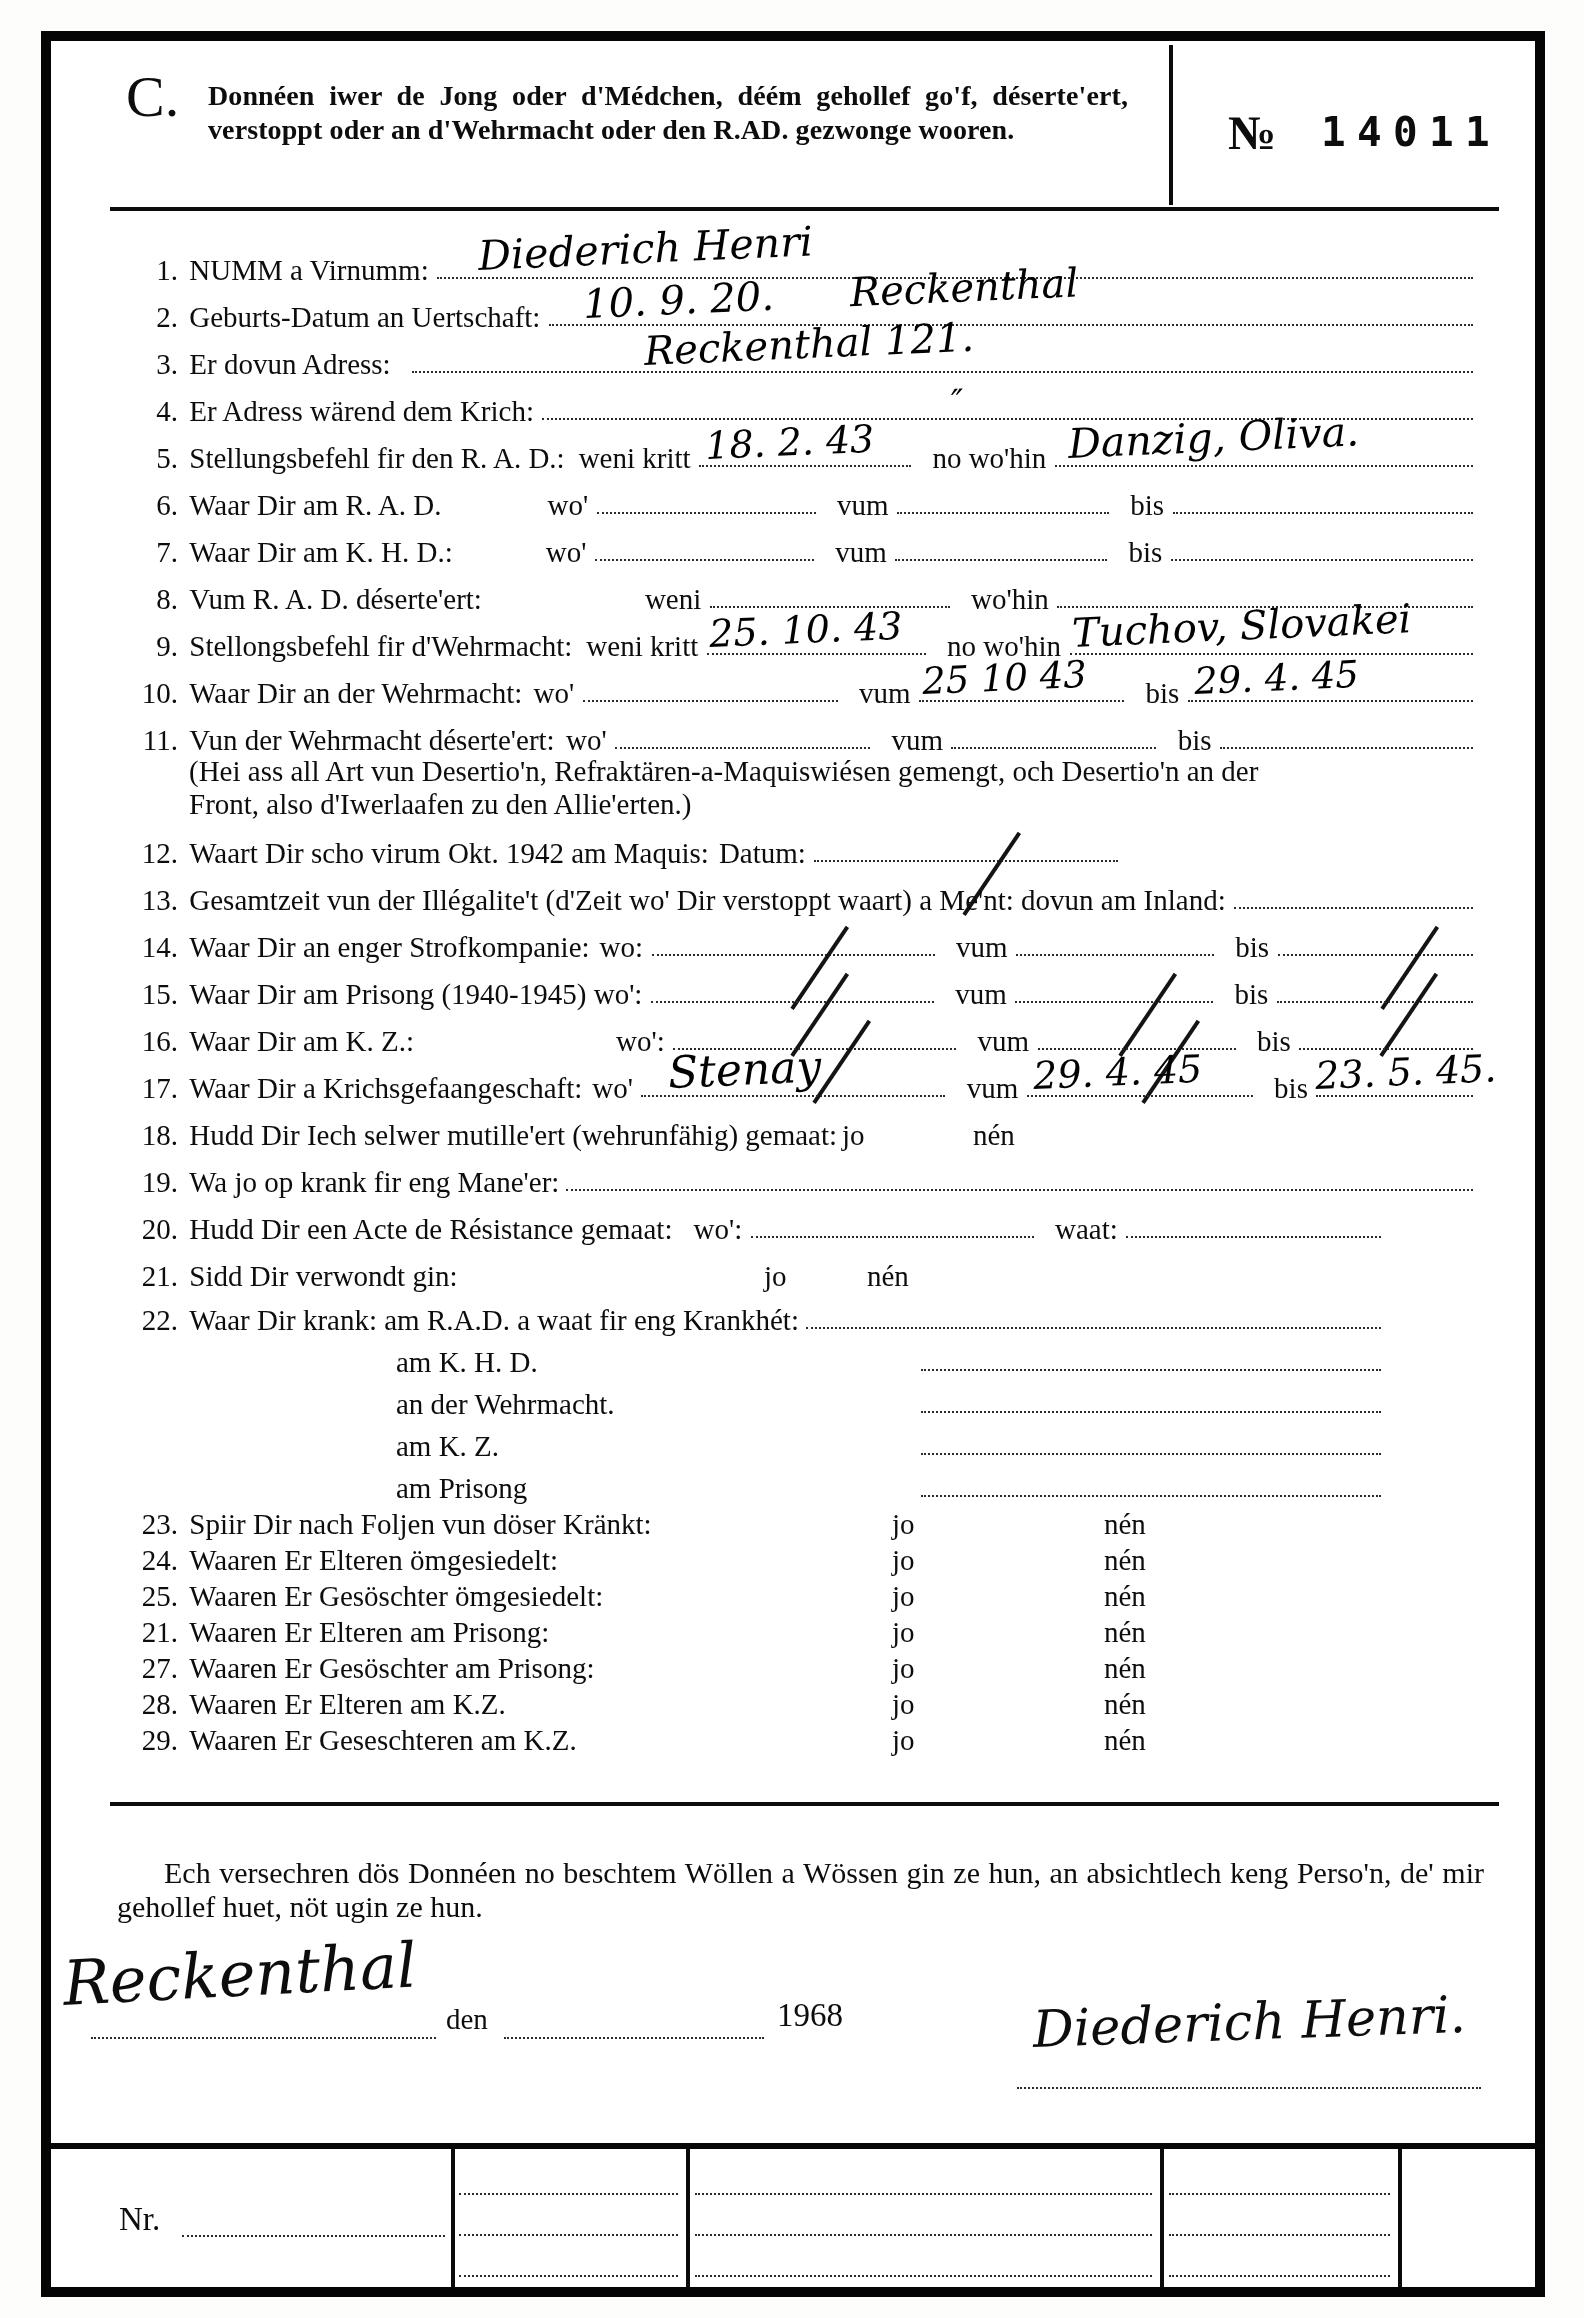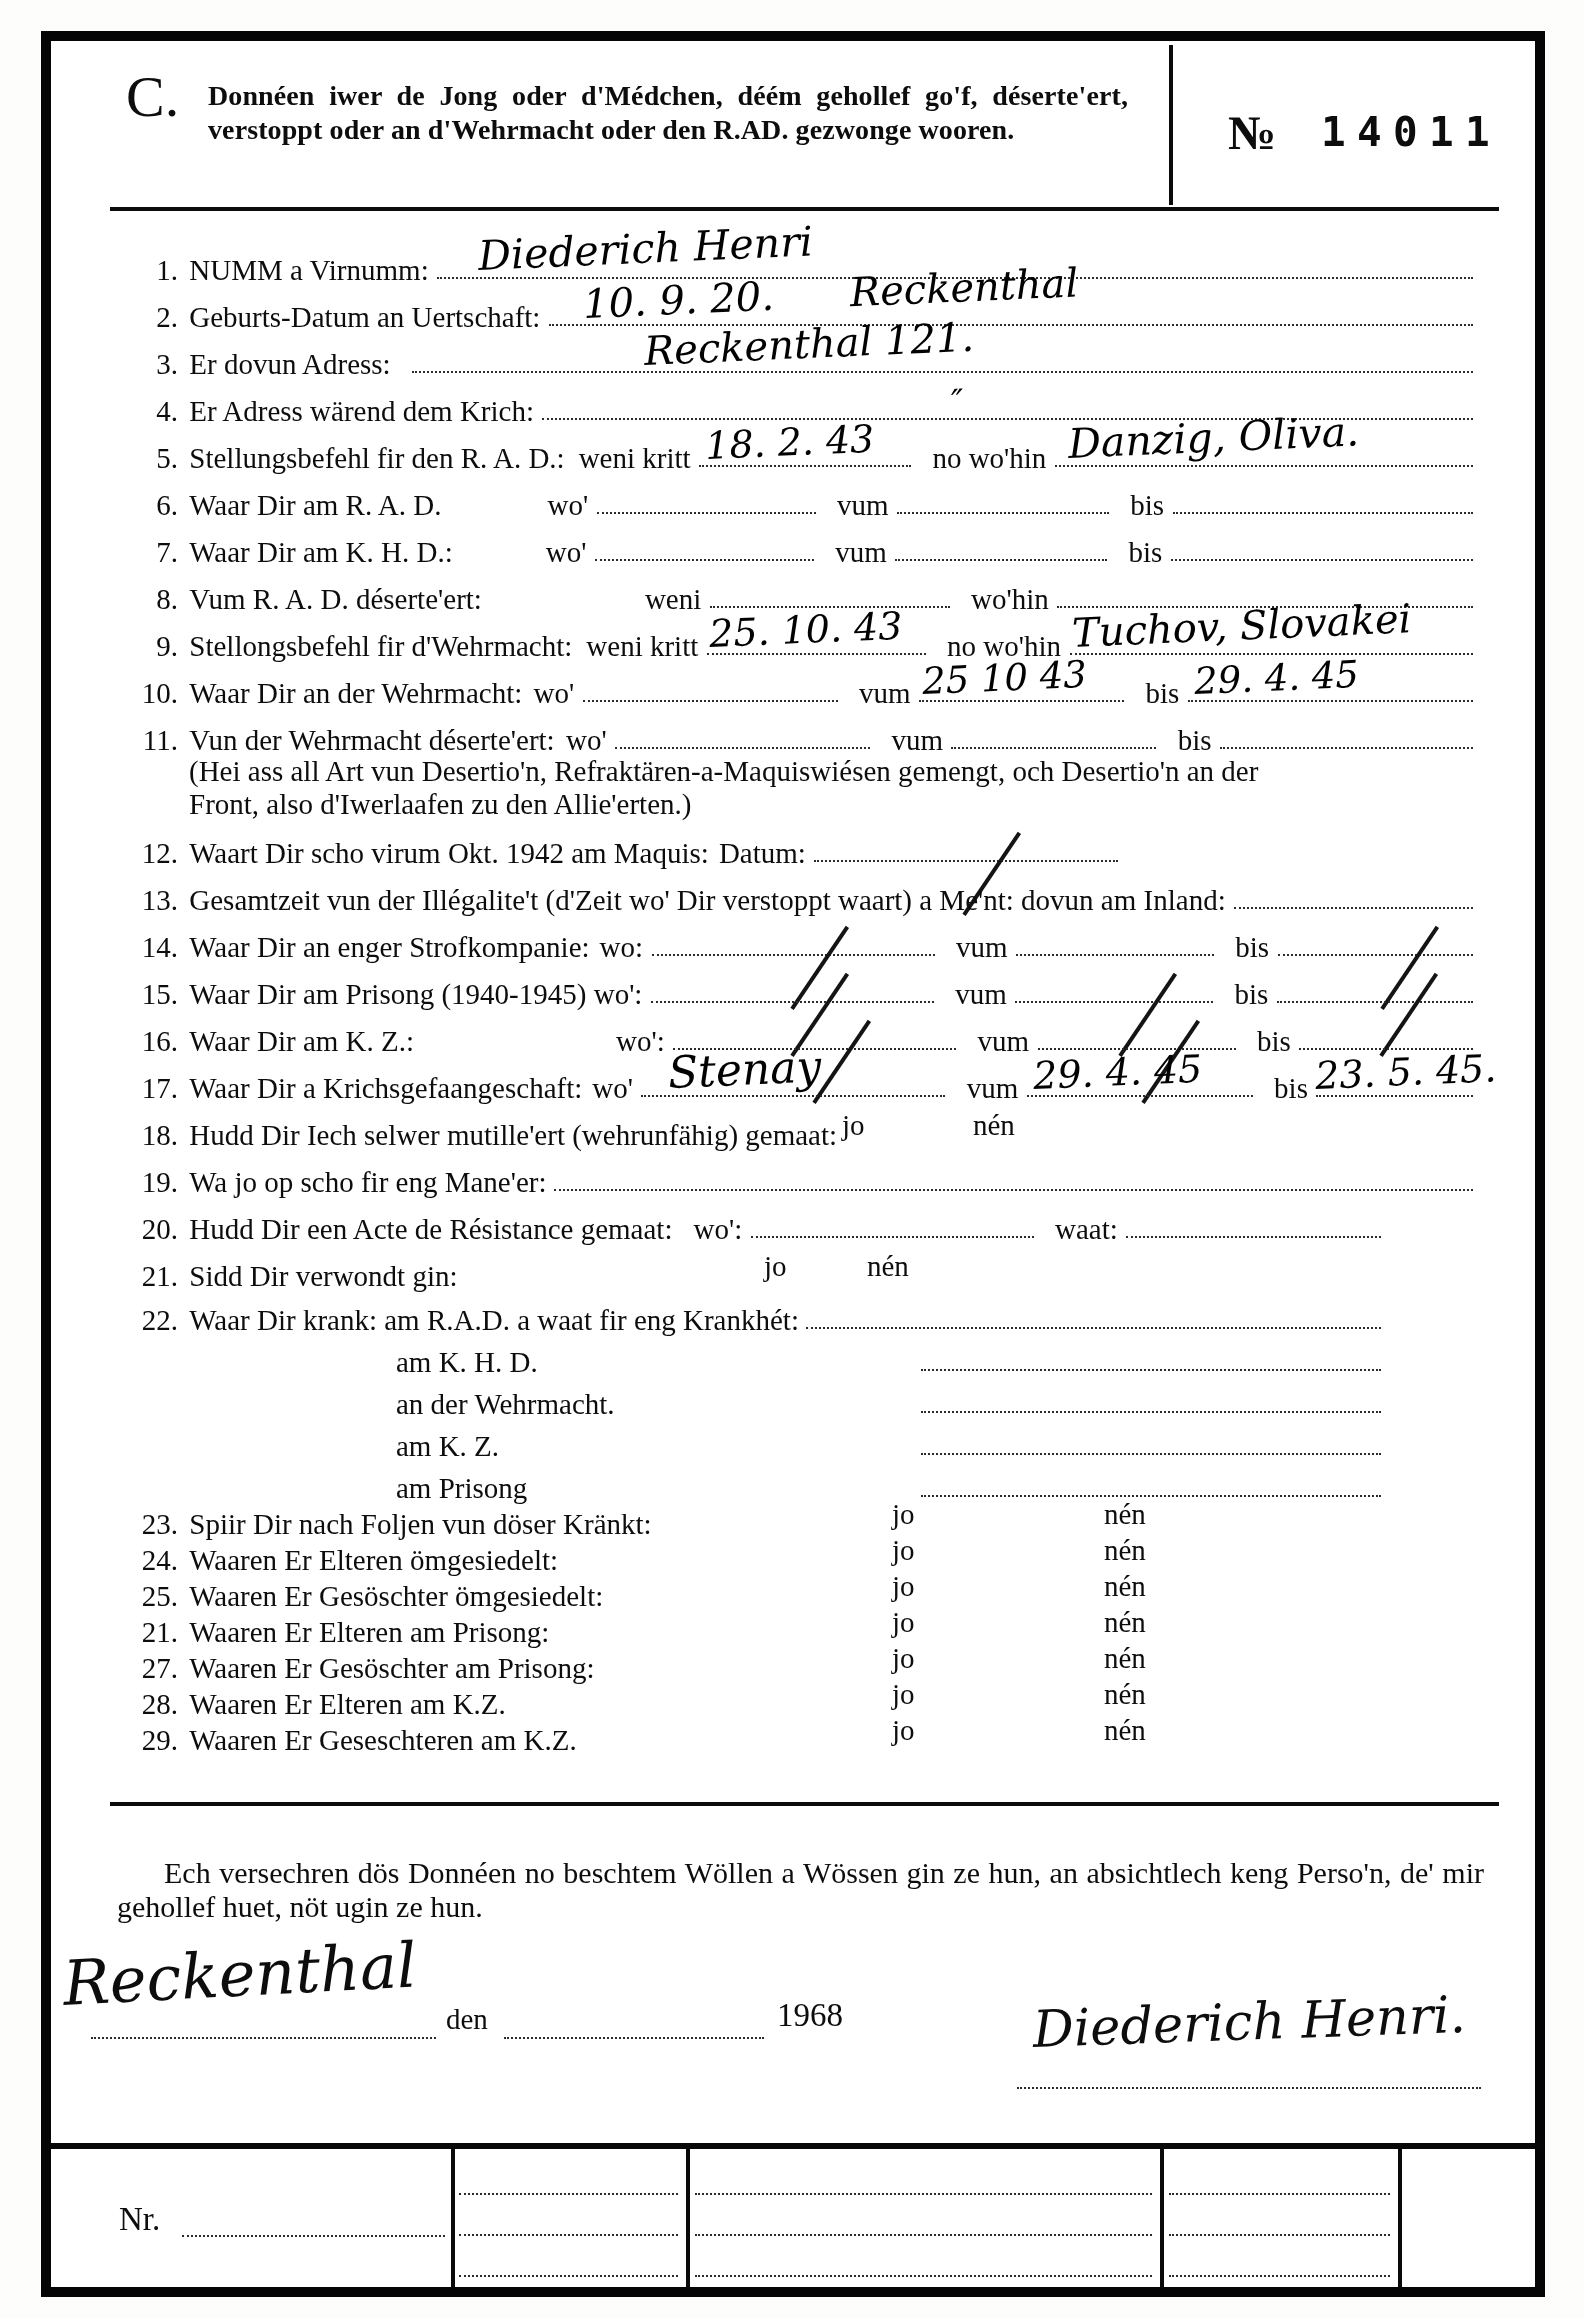--- a/index.html
+++ b/index.html
@@ -20,21 +20,21 @@
   .row.h51{height:36px;} .row.h62{height:44px;} .row.sub{height:33px;padding-left:279px;margin-top:9px;} .row.sec{height:35px;padding-left:68px;}
   .num{flex:0 0 61px;text-align:right;font-size:29px;line-height:1.05;}
   .lab{flex:0 0 auto;margin-left:11.3px;font-size:29px;line-height:1.05;white-space:nowrap;}
   .lab2{flex:0 0 auto;font-size:29px;line-height:1.05;white-space:nowrap;}
   .seg{flex:0 0 auto;margin-left:15.6px;font-size:29px;line-height:1.05;white-space:nowrap;}
   .dots{flex:0 0 auto;position:relative;height:8.5px;margin:0 5.7px 5.7px 8.5px;border-bottom:2.8px dotted #2b2b2b;}
   .dots.flex1{flex:1 1 28px;}
   .gap{flex:0 0 auto;} .gap.flex1{flex:1 1 0;}
   .hand{position:absolute;bottom:0px;left:21px;white-space:nowrap;font-family:"DejaVu Serif",serif;font-style:italic;font-size:38px;line-height:1;color:#020202;transform:rotate(-2.5deg);transform-origin:left bottom;}
   .slash{position:absolute;left:42%;bottom:-15.6px;width:99px;height:3.5px;background:#141414;transform:rotate(-56deg);}
-  .opt{position:absolute;bottom:10px;font-size:29px;line-height:1;}
+  .opt{position:absolute;bottom:0;font-size:29px;line-height:1;}
   .note{height:33px;margin-left:72px;font-size:29px;line-height:33px;white-space:nowrap;}
   
   #rule2{left:110px;top:1802px;width:1389px;height:3.5px;background:#0c0c0c;}
   #declaration{left:117px;top:1826px;width:1367px;font-size:30px;line-height:1.14;text-align:justify;text-indent:47px;}
   
   #sig-place-hand{left:65px;top:1947px;font-family:"DejaVu Serif",serif;font-style:italic;font-size:62px;transform:rotate(-3deg);transform-origin:left bottom;white-space:nowrap;}
   #sig-place-dots{left:91px;top:2037px;width:345px;border-bottom:2.8px dotted #2b2b2b;height:0;}
   #sig-den{left:446px;top:2003px;font-size:29px;}
   #sig-dots2{left:504px;top:2037px;width:260px;border-bottom:2.8px dotted #2b2b2b;height:0;}
   #sig-year{left:777px;top:1997px;font-size:33px;}
@@ -240,21 +240,21 @@
       </span>
     </div>
     <div class="row">
       <span class="num">18.</span>
       <span class="lab">Hudd Dir Iech selwer mutille'ert (wehrunfähig) gemaat:</span>
       <span class="opt" style="left: 725px;">jo</span>
       <span class="opt" style="left: 856px;">nén</span>
     </div>
     <div class="row">
       <span class="num">19.</span>
-      <span class="lab">Wa jo op scho fir eng Mane'er:</span>
+      <span class="lab">Wa jo op krank fir eng Mane'er:</span>
       <span class="dots flex1" style="margin-left: 7px;"></span>
     </div>
     <div class="row">
       <span class="num">20.</span>
       <span class="lab">Hudd Dir een Acte de Résistance gemaat:</span>
       <span class="seg" style="margin-left: 21px;">wo':</span>
       <span class="dots" style="width: 283px;"></span>
       <span class="seg">waat:</span>
       <span class="dots" style="width: 255px;"></span>
       <span class="gap" style="width: 85px;"></span>

